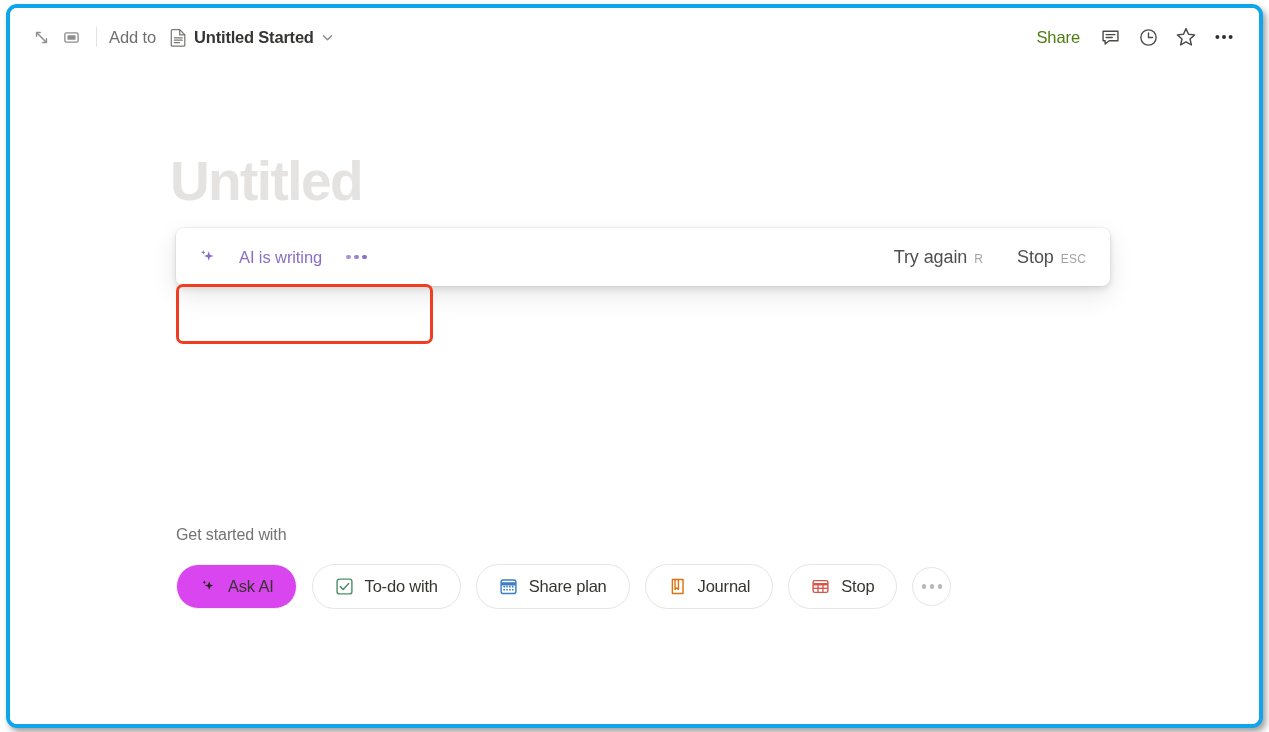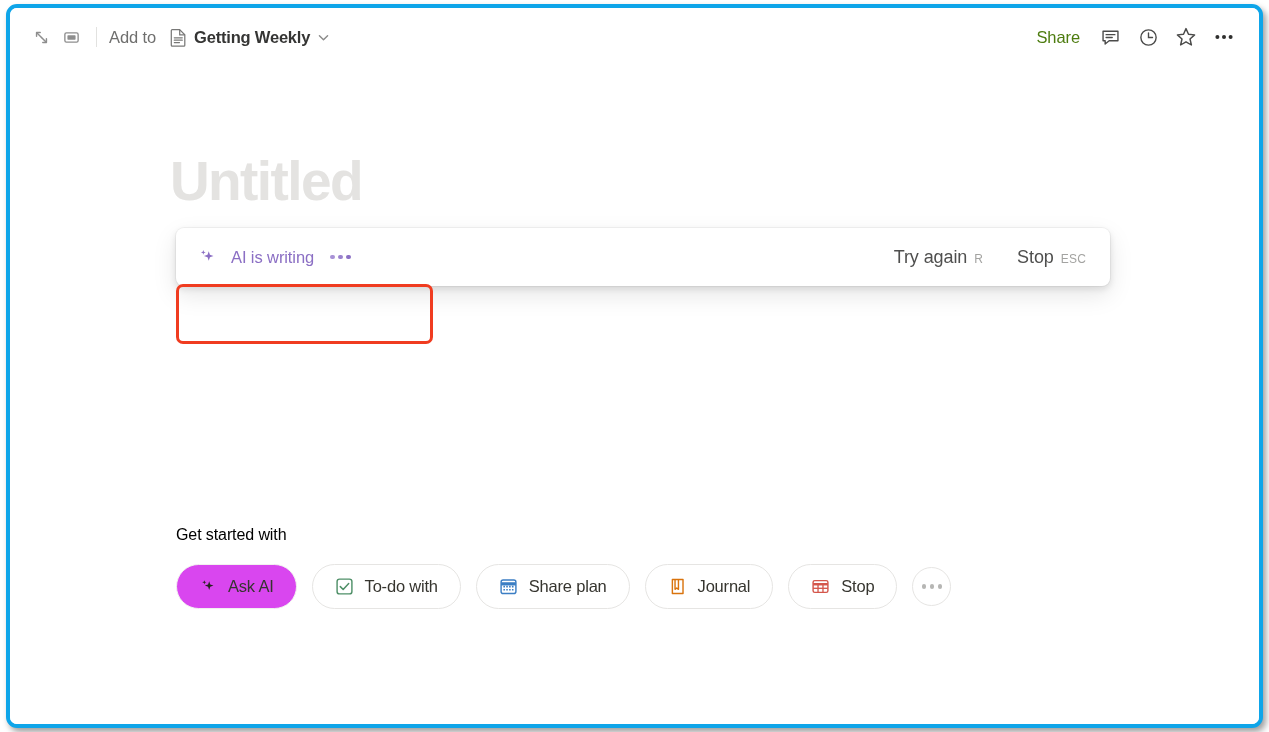--- a/index.html
+++ b/index.html
@@ -137,21 +137,21 @@
     box-shadow: 0 0 0 1px rgba(15,15,15,0.045),
                 0 3px 7px rgba(15,15,15,0.11),
                 0 9px 24px rgba(15,15,15,0.10);
     display: flex;
     align-items: center;
     padding: 0 16px 0 22px;
   }
   .ai-left {
     display: flex;
     align-items: center;
-    gap: 14px;
+    gap: 22px;
   }
   .ai-status {
     font-size: 16.5px;
     color: #8b6fc4;
     letter-spacing: -0.1px;
     white-space: nowrap;
   }
   .sparkle { display: flex; align-items: center; color: #8b6fc4; }
   .dots {
     display: inline-flex;
@@ -197,21 +197,21 @@
     border-radius: 7px;
     pointer-events: none;
   }
 
   
   .gs-label {
     position: absolute;
     left: 166px;
     top: 460px;
     font-size: 16px;
-    color: #000000;
+    color: #737373;
     letter-spacing: -0.1px;
   }
   .chips {
     position: absolute;
     left: 166px;
     top: 498px;
     display: flex;
     align-items: center;
     gap: 15px;
   }
@@ -279,21 +279,21 @@
       <div class="addto-label">Add to</div>
 
       <div class="breadcrumb">
         <span style="display:flex;align-items:center;">
           <svg width="17" height="19" viewBox="0 0 17 19" fill="none">
             <path d="M2.2 1.6 h7.4 l5.2 5.1 v10.6 a0.9 0.9 0 0 1 -0.9 0.9 H2.2 a0.9 0.9 0 0 1 -0.9 -0.9 V2.5 a0.9 0.9 0 0 1 0.9 -0.9 z" stroke="#787877" stroke-width="1.25" fill="#ffffff"></path>
             <path d="M9.7 1.8 v5 h5" stroke="#787877" stroke-width="1.25" fill="none"></path>
             <path d="M4.3 9.8 h8 M4.3 12.2 h8 M4.3 14.6 h5.2" stroke="#787877" stroke-width="1.2" stroke-linecap="round"></path>
           </svg>
         </span>
-        <span class="breadcrumb-title">Getting Weekly</span>
+        <span class="breadcrumb-title">Untitled Started</span>
         <span class="chev">
           <svg width="13" height="13" viewBox="0 0 14 14" fill="none" stroke="#8b8b8a" stroke-width="1.5" stroke-linecap="round" stroke-linejoin="round">
             <path d="M2.6 5 L7 9.4 L11.4 5"></path>
           </svg>
         </span>
       </div>
     </div>
 
     <div class="topbar-right">
       <div class="share-btn">Share</div>

